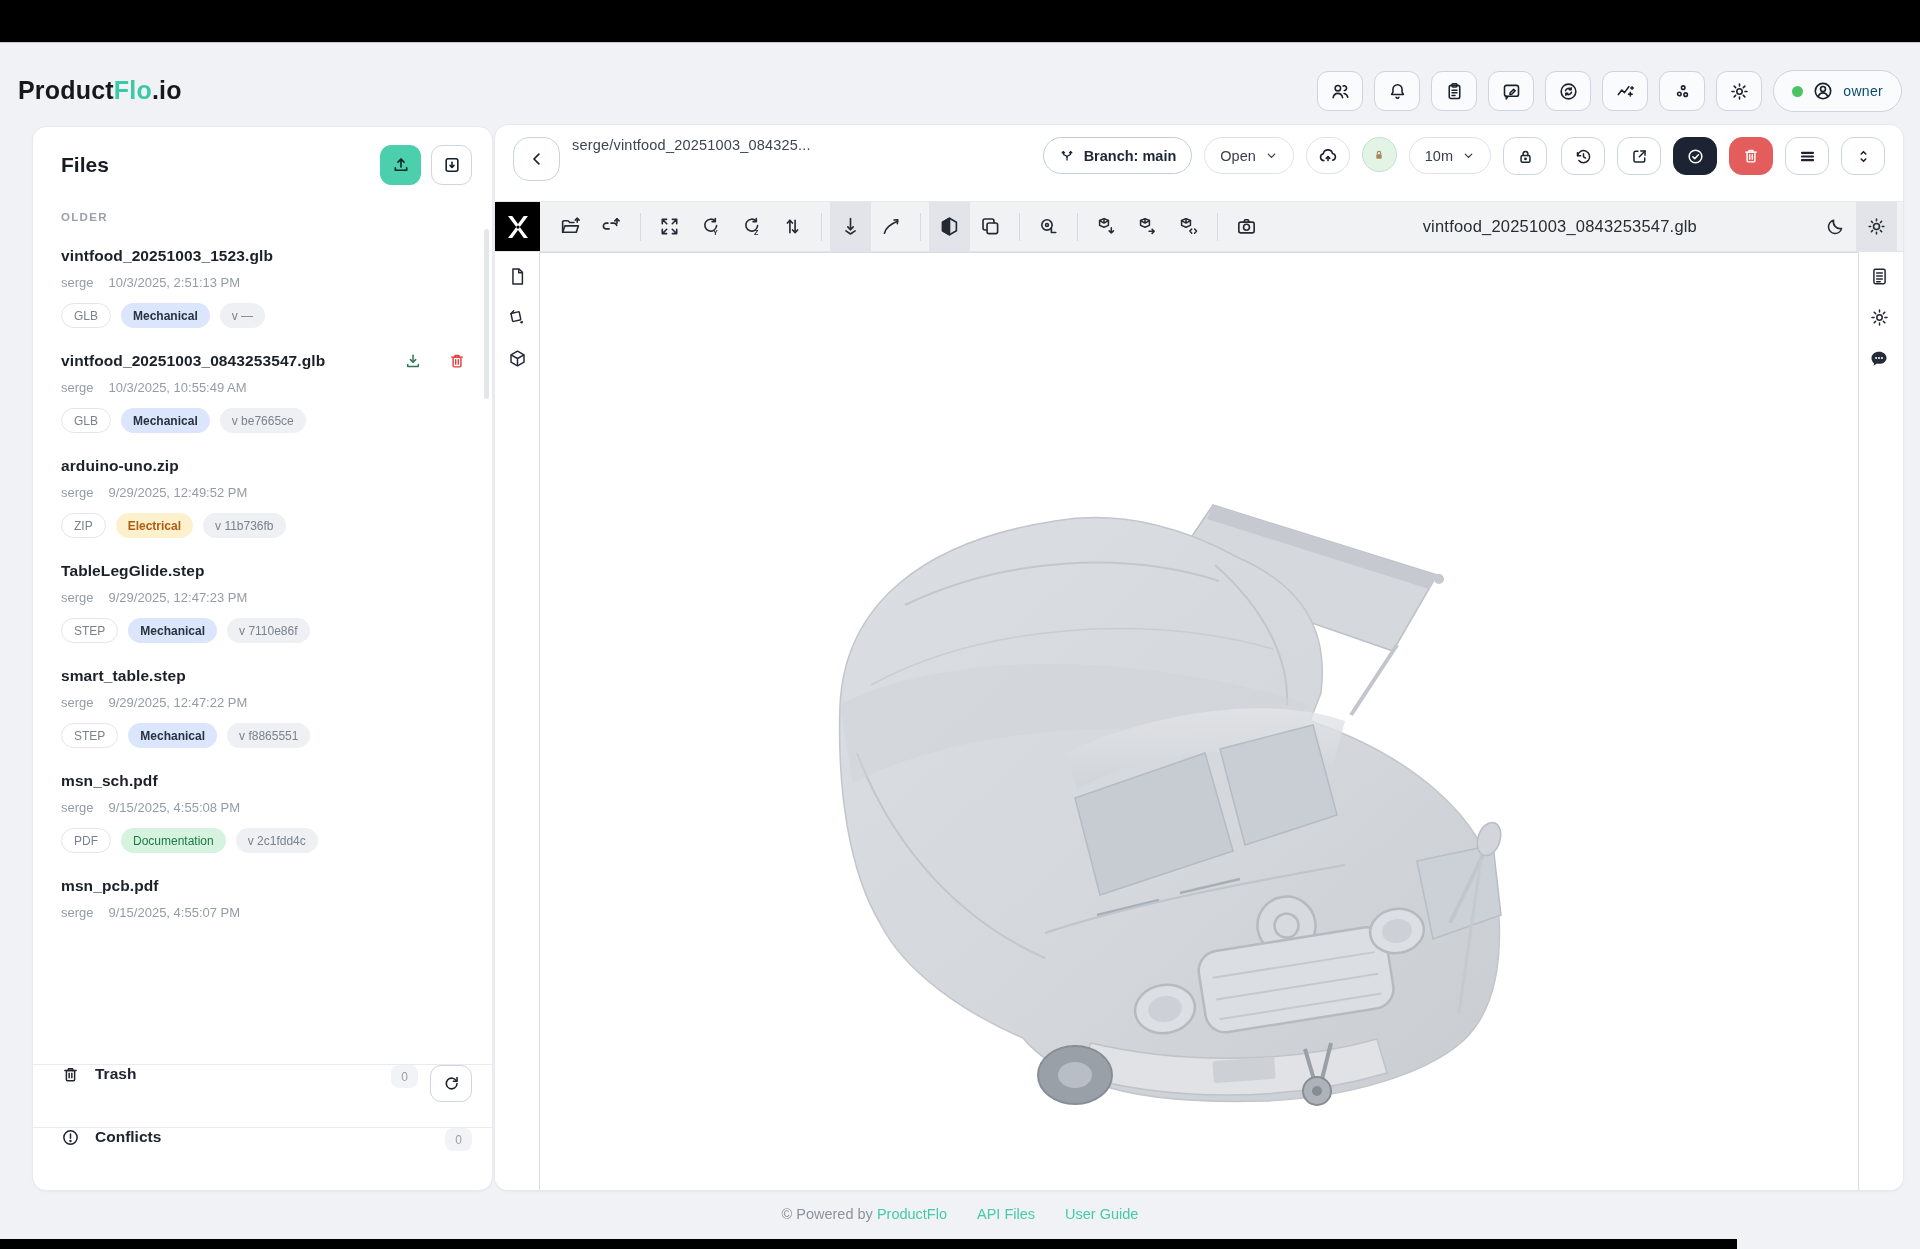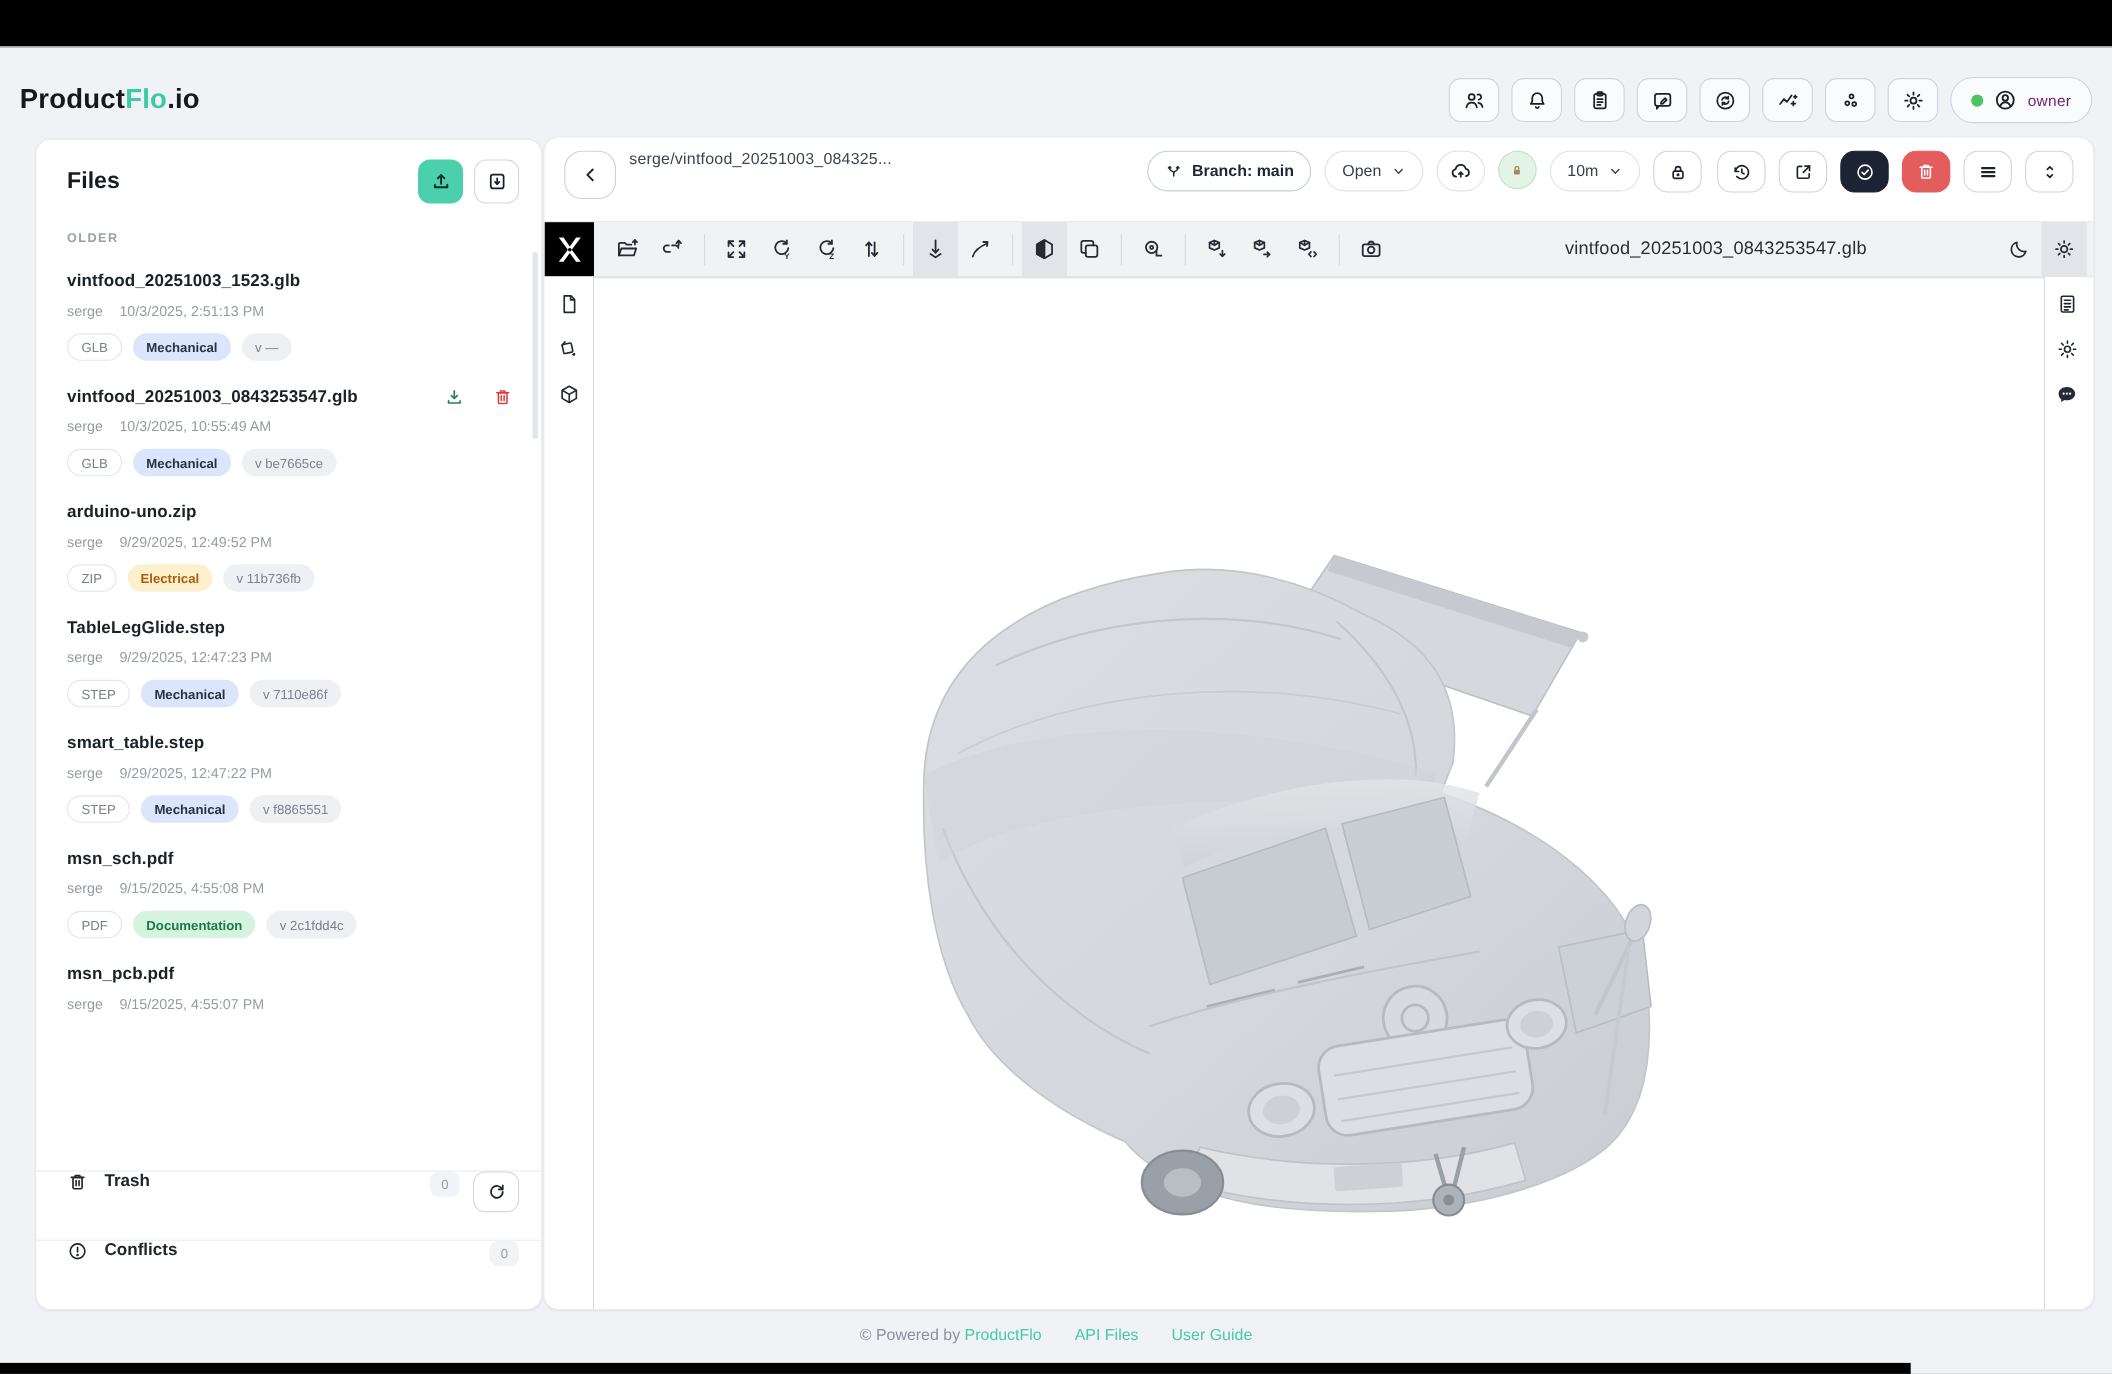--- a/index.html
+++ b/index.html
@@ -16,21 +16,21 @@
   .bottom-black{position:absolute;left:0;top:1239px;width:1737px;height:10px;background:#000;z-index:60;}
   
   .logo{position:absolute;left:18px;top:76px;font-size:25px;font-weight:700;color:#15181d;letter-spacing:.2px;}
   .logo .teal{color:#3cc9a6;}
   .topbar-actions{position:absolute;right:18px;top:70px;display:flex;gap:11px;align-items:center;}
   .icon-btn{width:46px;height:40px;border:1px solid #ccd4e0;border-radius:11px;background:#fafbfc;
     display:flex;align-items:center;justify-content:center;color:#1b212b;cursor:pointer;}
   .account-pill{height:40px;border:1px solid #ccd4e0;border-radius:999px;background:#fafbfc;
     display:flex;align-items:center;gap:9px;padding:0 18px;}
   .dot{width:11px;height:11px;border-radius:50%;background:#4cc464;}
-  .account-pill .label{font-size:14px;color:#701a75;letter-spacing:.3px;}
+  .account-pill .label{font-size:14px;color:#0c4a6e;letter-spacing:.3px;}
   
   .panel{position:absolute;background:#fff;border:1px solid #e7e9ef;border-radius:14px;box-shadow:0 1px 2px rgba(20,24,40,.04);}
   .panel-left{left:32px;top:126px;width:459px;height:1063px;display:flex;flex-direction:column;overflow:hidden;}
   .panel-main{left:494px;top:124px;width:1408px;height:1065px;display:flex;flex-direction:column;overflow:hidden;}
   
   .files-head{display:flex;align-items:center;padding:18px 20px 0 28px;}
   .files-title{font-size:21px;font-weight:700;color:#171c24;}
   .files-head .grow{flex:1;}
   .sq-btn{width:41px;height:40px;border-radius:11px;border:1px solid #cfd6e0;background:#fff;display:flex;align-items:center;justify-content:center;color:#13202c;cursor:pointer;}
   .sq-btn.teal{background:#4bcfad;border-color:#4bcfad;color:#0d2b23;margin-right:10px;}
@@ -48,21 +48,21 @@
   .file-name-row{display:flex;align-items:center;}
   .file-name{font-size:15.5px;font-weight:600;color:#1b2129;letter-spacing:.1px;}
   .file-actions{margin-left:auto;display:flex;gap:26px;align-items:center;padding-right:6px;}
   .file-actions .act{background:none;border:none;padding:0;cursor:pointer;display:flex;}
   .file-meta{margin-top:10px;font-size:13px;color:#959ca6;display:flex;gap:15px;}
   .file-tags{margin-top:13px;display:flex;gap:10px;}
   .tag{height:25px;padding:0 12px;border-radius:999px;font-size:12px;display:inline-flex;align-items:center;box-sizing:border-box;}
   .tag-format{background:#fff;border:1px solid #e2e6ec;color:#7a828d;font-weight:500;}
   .tag-mech{background:#dbe6fc;color:#29323f;font-weight:700;}
   .tag-elec{background:#fdf1cd;color:#b05c10;font-weight:700;}
-  .tag-doc{background:#d5f3de;color:#1d7a43;font-weight:700;}
+  .tag-doc{background:#d5f3de;color:#1d7a43;font-weight:400;}
   .tag-ver{background:#eef0f4;color:#7a828d;font-weight:500;}
   .scroll-thumb{position:absolute;right:3px;top:6px;width:5px;height:170px;border-radius:3px;background:#e3e6ea;}
   .panel-footer-row{border-top:1px solid #e9ebf0;display:flex;align-items:flex-start;padding:0 20px 0 28px;height:62px;flex:none;}
   .pf-label{font-size:15.5px;font-weight:700;color:#20262f;margin-left:15px;}
   .pf-grow{flex:1;}
   .count-badge{min-width:27px;height:23px;border-radius:8px;background:#f1f3f6;color:#9aa0aa;font-size:12px;
     display:flex;align-items:center;justify-content:center;padding:0 6px;box-sizing:border-box;}
   .refresh-btn{width:42px;height:37px;margin-left:12px;border:1px solid #cfd6e0;border-radius:11px;background:#fff;display:flex;align-items:center;justify-content:center;color:#1c222c;cursor:pointer;}
   
   .v-header{height:56px;display:flex;gap:12px;padding:12px 18px 0 18px;box-sizing:content-box;flex:none;}

